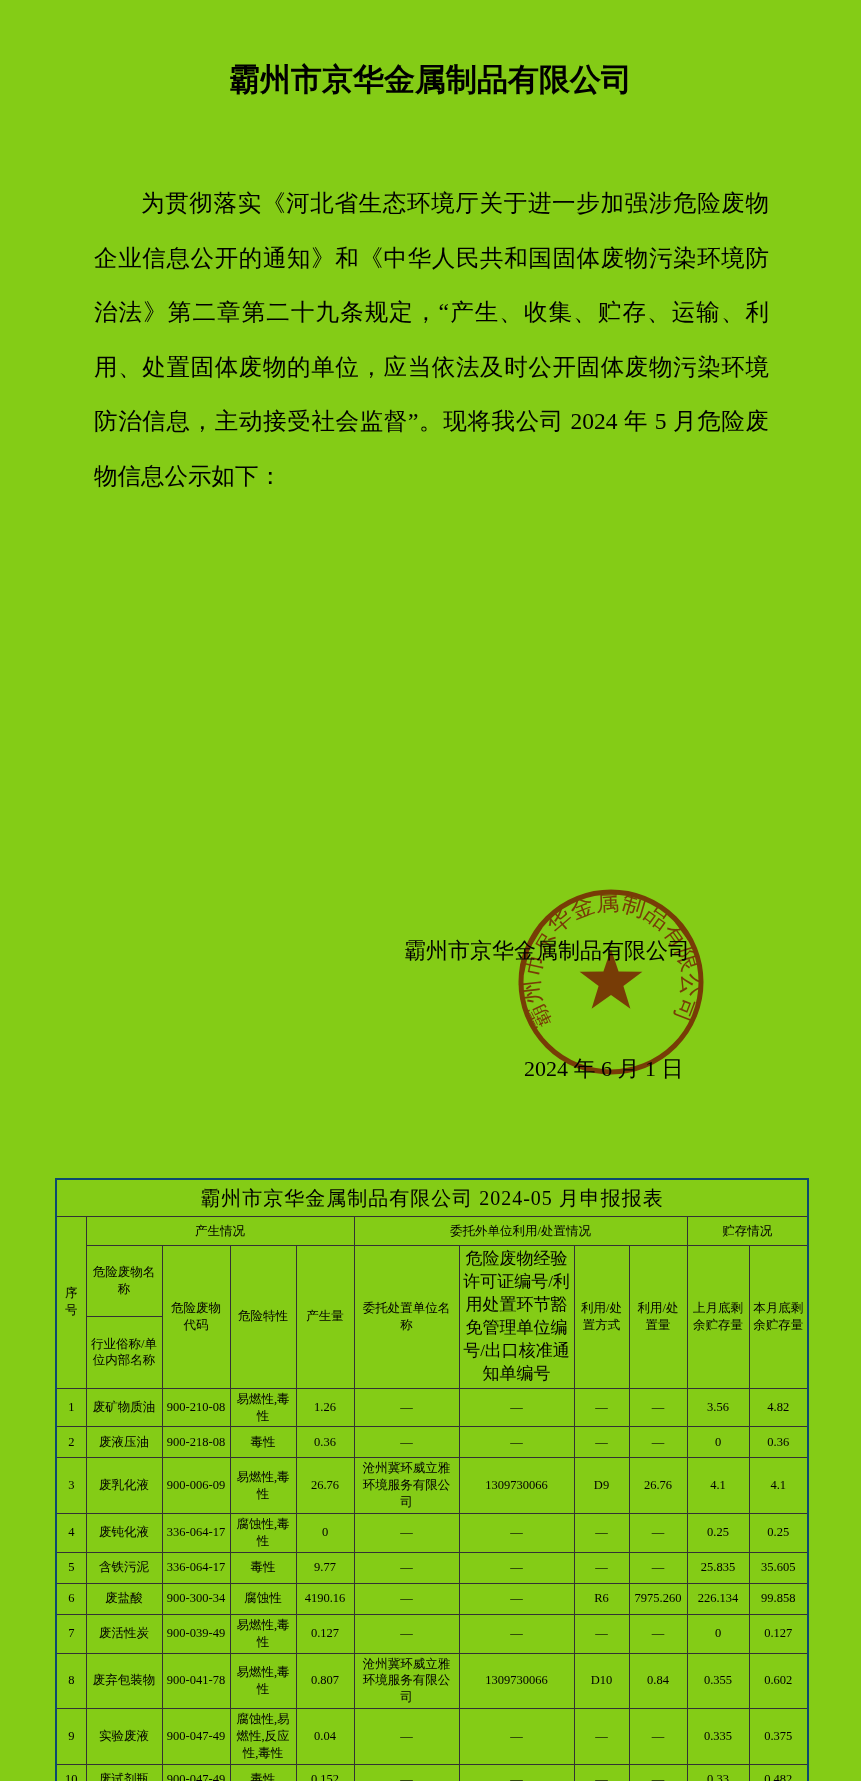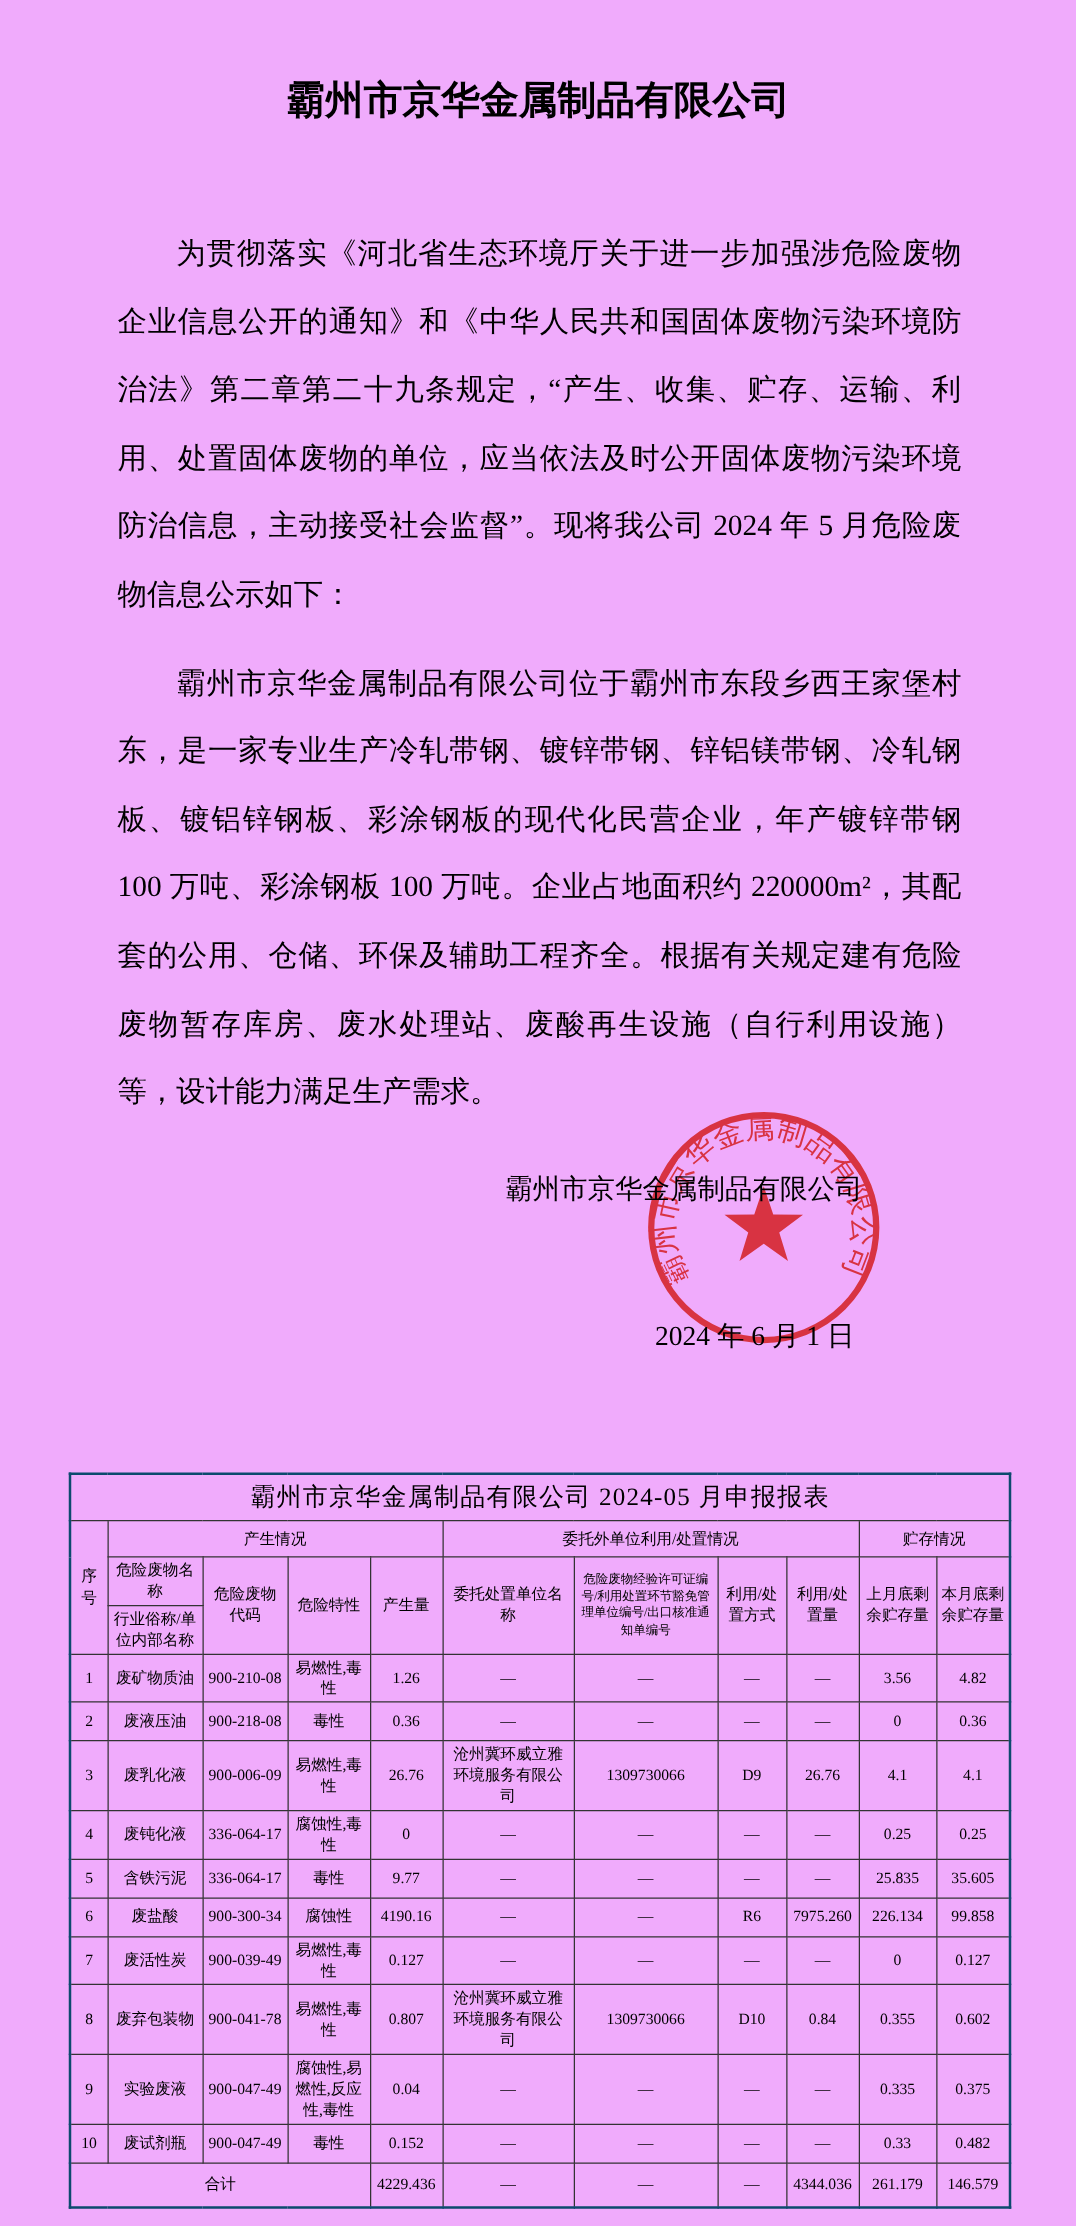--- a/index.html
+++ b/index.html
@@ -1,20 +1,20 @@
 <!DOCTYPE html>
 <html><head>
 <meta charset="utf-8">
 <style>
   html,body{margin:0;padding:0;background:#ffffff;}
   .page{
     position:relative;
     width:861px;
     height:1781px;
-    background:#f0abfc;
+    background:#84cc16;
     font-family:"Liberation Serif","DejaVu Serif",serif;
     color:#000;
     overflow:hidden;
   }
   .doc-title{
     position:absolute;
     top:54px;left:0;width:861px;
     text-align:center;
     font-size:31px;
     font-weight:bold;
@@ -71,35 +71,34 @@
     font-weight:normal;
     word-break:break-all;
   }
   .decl-table .t-title{
     font-size:20px;
     height:32px;
     letter-spacing:1px;
   }
   .decl-table .group-row th{height:24px;}
   .decl-table tbody td{height:26px;}
-  .decl-table .cell-small{font-size:10px;}
+  .decl-table .cell-small{font-size:17px;}
   .decl-table .total-row td{height:30px;}
 </style>
 </head>
 <body>
 
 <div class="page">
 
   <div class="doc-title">
     <div>霸州市京华金属制品有限公司</div>
   </div>
 
   <div class="body-text">
     <p>为贯彻落实《河北省生态环境厅关于进一步加强涉危险废物企业信息公开的通知》和《中华人民共和国固体废物污染环境防治法》第二章第二十九条规定，“产生、收集、贮存、运输、利用、处置固体废物的单位，应当依法及时公开固体废物污染环境防治信息，主动接受社会监督”。现将我公司 2024 年 5 月危险废物信息公示如下：</p>
-    <p>霸州市京华金属制品有限公司位于霸州市东段乡西王家堡村东，是一家专业生产冷轧带钢、镀锌带钢、锌铝镁带钢、冷轧钢板、镀铝锌钢板、彩涂钢板的现代化民营企业，年产镀锌带钢 100 万吨、彩涂钢板 100 万吨。企业占地面积约 220000m²，其配套的公用、仓储、环保及辅助工程齐全。根据有关规定建有危险废物暂存库房、废水处理站、废酸再生设施（自行利用设施）等，设计能力满足生产需求。</p>
   </div>
 
   <div class="sig-company">霸州市京华金属制品有限公司</div>
   <div class="sig-date">2024 年 6 月 1 日</div>
 
   <svg class="seal" viewBox="0 0 196 196" xmlns="http://www.w3.org/2000/svg">
     <defs>
       <path id="sealArc" d="M 39 139.3 A 72 72 0 1 1 157 139.3" fill="none"></path>
     </defs>
     <circle cx="98" cy="98" r="90" fill="none" stroke="#e33229" stroke-width="5"></circle>

